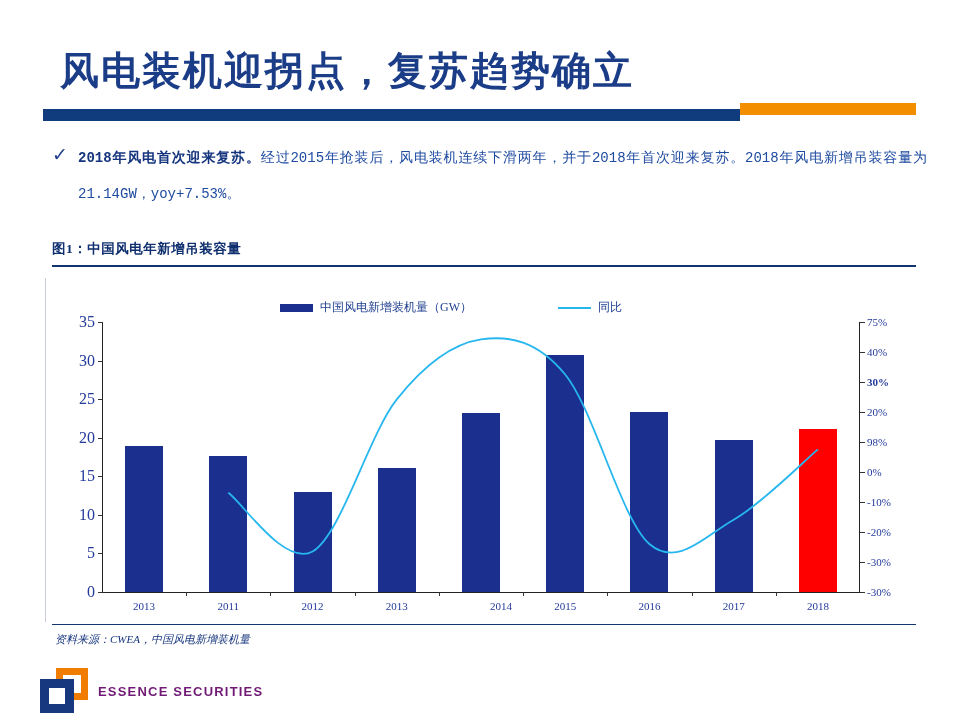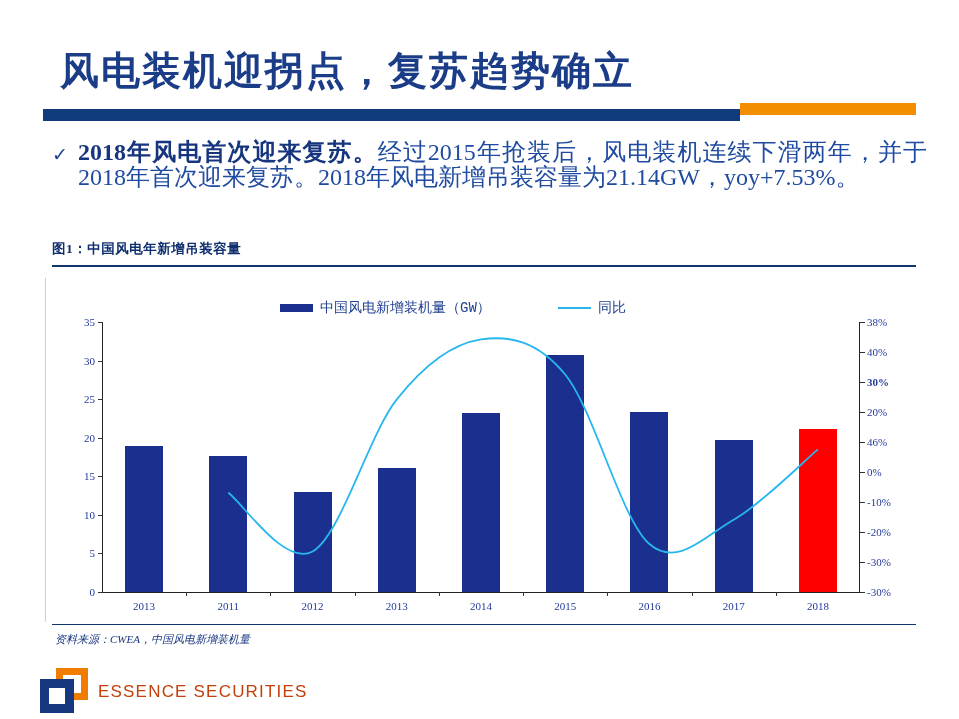--- a/index.html
+++ b/index.html
@@ -33,22 +33,23 @@
   
   #bullet-block{
     position:absolute;left:52px;top:140px;width:875px;
   }
   #bullet-row{display:flex;align-items:flex-start;}
   #bullet-check{
     font-size:19px;color:#1f3f8f;width:26px;flex:0 0 26px;
     line-height:30px;font-weight:400;
   }
   #bullet-text{
-    font-size:24px;line-height:25px;color:#1f4ba0;
+    font-size:14px;line-height:36px;color:#1f4ba0;
     text-align:justify;
+    font-family:Liberation Mono, monospace;
   }
   #bullet-text .strong{font-weight:700;color:#16357e;}
 
   
   #fig-caption{
     position:absolute;left:52px;top:240px;
     font-size:13.5px;font-weight:700;color:#0f2f6f;
     letter-spacing:.5px;
   }
   #caption-rule{
@@ -66,41 +67,41 @@
 
   
   #chart-legend{
     position:absolute;left:0;top:21px;width:872px;height:18px;
   }
   .legend-item{position:absolute;display:flex;align-items:center;}
   #legend-bars{left:235px;top:0;}
   #legend-line{left:513px;top:0;}
   .legend-swatch-bar{width:33px;height:8px;background:#1b2f8f;margin-right:7px;}
   .legend-swatch-line{width:33px;height:0;border-top:2px solid #27b7ef;margin-right:7px;}
-  .legend-label{font-size:14px;color:#1f3f8f;white-space:nowrap;font-family:Liberation Mono, monospace;}
+  .legend-label{font-size:12px;color:#1f3f8f;white-space:nowrap;}
 
   
   #plot{
     position:absolute;left:0;top:36px;width:872px;height:284px;
   }
   #plot-inner{
     position:absolute;left:57px;top:8px;width:758px;height:270px;
   }
   #axis-left{
     position:absolute;left:57px;top:8px;width:1px;height:270px;background:#222;
   }
   #axis-right{
     position:absolute;left:814px;top:8px;width:1px;height:270px;background:#222;
   }
   #axis-bottom{
     position:absolute;left:57px;top:278px;width:758px;height:1px;background:#222;
   }
   .tick-l,.tick-r{position:absolute;width:5px;height:1px;background:#333;}
   .ylabel-l{
-    position:absolute;right:0;font-size:11px;color:#23399b;
+    position:absolute;right:0;font-size:16px;color:#23399b;
     transform:translateY(-50%);white-space:nowrap;
   }
   .ylabel-r{
     position:absolute;left:0;font-size:11px;color:#23399b;
     transform:translateY(-50%);white-space:nowrap;
   }
   #ylabels-left{position:absolute;left:0;top:8px;width:50px;height:270px;}
   #ylabels-right{position:absolute;left:822px;top:8px;width:60px;height:270px;}
 
   .bar{position:absolute;bottom:0;}
@@ -136,21 +137,21 @@
   #logo-mark .navy-sq{
     position:absolute;left:0;top:11px;width:34px;height:34px;
     border:9px solid #17377e;box-sizing:border-box;background:#fff;
   }
   #logo-text{margin-left:10px;}
   #logo-cn{
     font-size:31px;font-weight:700;color:#2b2b2b;letter-spacing:3px;
     line-height:34px;font-family:"Liberation Sans","DejaVu Sans",sans-serif;
   }
   #logo-en{
-    font-size:17px;font-weight:400;color:#c2410c;letter-spacing:1.2px;
+    font-size:13px;font-weight:700;color:#701a75;letter-spacing:1.2px;
     font-family:"Liberation Sans","DejaVu Sans",sans-serif;margin-top:1px;
   }
 </style>
 </head>
 <body>
 
 <div id="slide-title">风电装机迎拐点，复苏趋势确立</div>
 
 <div id="header-rule">
   <div class="navy"></div>
@@ -191,25 +192,25 @@
         <div class="ylabel-l" style="top: 77.1429px;">25</div>
         <div class="ylabel-l" style="top: 38.5714px;">30</div>
         <div class="ylabel-l" style="top: 0px;">35</div>
       </div>
     <div id="ylabels-right">
         <div class="ylabel-r" style="top: 270px;">-30%</div>
         <div class="ylabel-r" style="top: 240px;">-30%</div>
         <div class="ylabel-r" style="top: 210px;">-20%</div>
         <div class="ylabel-r" style="top: 180px;">-10%</div>
         <div class="ylabel-r" style="top: 150px;">0%</div>
-        <div class="ylabel-r" style="top: 120px;">46%</div>
+        <div class="ylabel-r" style="top: 120px;">98%</div>
         <div class="ylabel-r" style="top: 90px;">20%</div>
         <div class="ylabel-r" style="top: 60px; font-weight: bold;">30%</div>
         <div class="ylabel-r" style="top: 30px;">40%</div>
-        <div class="ylabel-r" style="top: 0px;">38%</div>
+        <div class="ylabel-r" style="top: 0px;">75%</div>
       </div>
     <div id="axis-left"></div>
     <div id="axis-right"></div>
     <div id="axis-bottom"></div>
     <div id="plot-inner">
         <div class="bar navy" style="left: 23.1111px; width: 38px; height: 146.031px;"></div>
         <div class="bar navy" style="left: 107.333px; width: 38px; height: 136.003px;"></div>
         <div class="bar navy" style="left: 191.556px; width: 38px; height: 99.9771px;"></div>
         <div class="bar navy" style="left: 275.778px; width: 38px; height: 124.123px;"></div>
         <div class="bar navy" style="left: 360px; width: 38px; height: 178.971px;"></div>
@@ -240,21 +241,21 @@
       <div class="tick-r" style="left: 815px; top: 38px;"></div>
       <div class="tick-r" style="left: 815px; top: 8px;"></div>
       <div class="xlabel" style="left: 99.1111px;">2013</div>
       <div class="xtick" style="left: 141.222px;"></div>
       <div class="xlabel" style="left: 183.333px;">2011</div>
       <div class="xtick" style="left: 225.444px;"></div>
       <div class="xlabel" style="left: 267.556px;">2012</div>
       <div class="xtick" style="left: 309.667px;"></div>
       <div class="xlabel" style="left: 351.778px;">2013</div>
       <div class="xtick" style="left: 393.889px;"></div>
-      <div class="xlabel" style="left: 436px; text-align: center;">2014</div>
+      <div class="xlabel" style="left: 456px; text-align: center;">2014</div>
       <div class="xtick" style="left: 478.111px;"></div>
       <div class="xlabel" style="left: 520.222px;">2015</div>
       <div class="xtick" style="left: 562.333px;"></div>
       <div class="xlabel" style="left: 604.444px;">2016</div>
       <div class="xtick" style="left: 646.556px;"></div>
       <div class="xlabel" style="left: 688.667px; text-align: right;">2017</div>
       <div class="xtick" style="left: 730.778px;"></div>
       <div class="xlabel" style="left: 772.889px;">2018</div>
     </div>
 </div>

